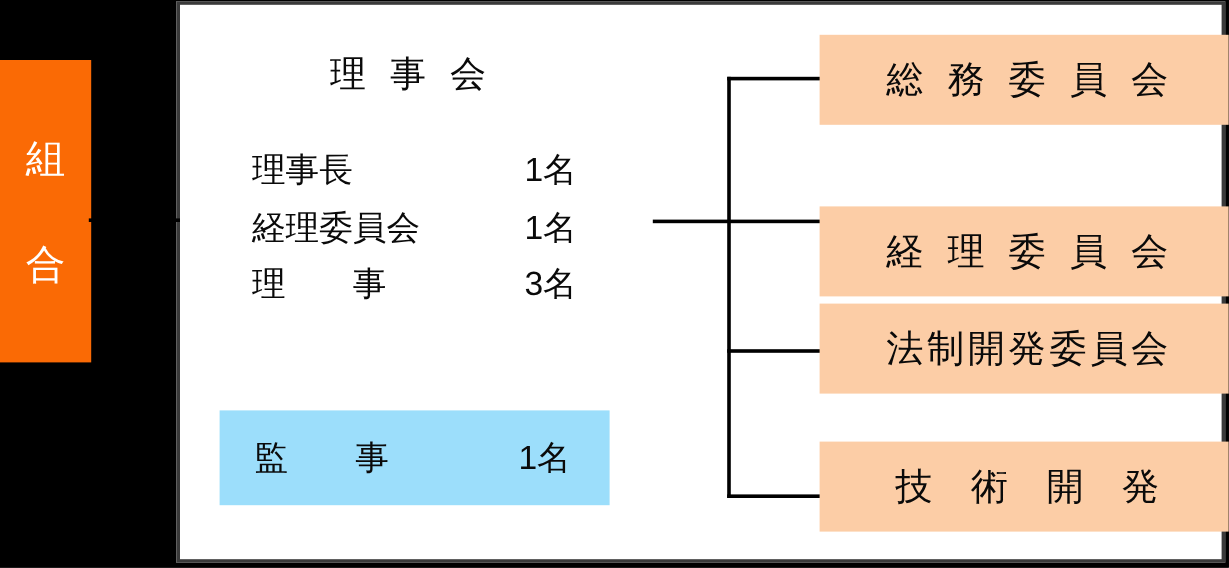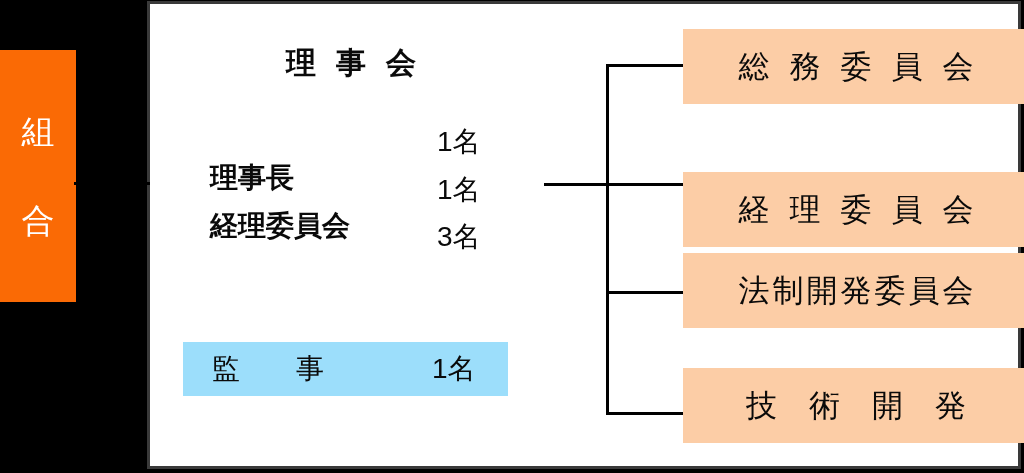--- a/index.html
+++ b/index.html
@@ -24,38 +24,38 @@
   .panel {
     position:absolute; left:147px; top:1px; width:874px; height:468px;
     background:#ffffff; border:3px solid #3a3a3a;
   }
   
   .connector {
     position:absolute; left:74px; top:182px; width:76px; height:3px;
     background:#000000; z-index:3;
   }
   .board-title {
-    position:absolute; left:286px; top:46px;
-    font-size:30px; font-weight:700; letter-spacing:20px; line-height:1.1;
+    position:absolute; left:275px; top:46px;
+    font-size:30px; font-weight:400; letter-spacing:20px; line-height:1.1;
     white-space:nowrap;
     text-align:right;
   }
   .member-row { position:absolute; left:210px; width:300px; height:30px; }
   .member-row .role {
     position:absolute; left:0; top:0;
-    font-size:28px; font-weight:700; line-height:1; white-space:pre;margin-top:36px;
+    font-size:28px; font-weight:400; line-height:1; white-space:pre;
   }
   .member-row .count {
     position:absolute; left:227px; top:0;
     font-size:28px; font-weight:500; line-height:1; white-space:nowrap;
   }
   .row-1 { top:128px; } .row-2 { top:176px; } .row-3 { top:223px; }
   
   .auditor-box {
-    position:absolute; left:183px; top:342px; width:325px; height:54px;
+    position:absolute; left:183px; top:342px; width:325px; height:79px;
     background:#9cdefb;
   }
   .auditor-box .role {
     position:absolute; left:29px; top:50%; transform:translateY(-50%);
     font-size:28px; font-weight:500; line-height:1; white-space:pre;
   }
   .auditor-box .count {
     position:absolute; left:249px; top:50%; transform:translateY(-50%);
     font-size:28px; font-weight:500; line-height:1; white-space:nowrap;
   }
@@ -97,20 +97,21 @@
 
   <div class="member-row row-1">
     <span class="role">理事長</span>
     <span class="count">1名</span>
   </div>
   <div class="member-row row-2">
     <span class="role">経理委員会</span>
     <span class="count">1名</span>
   </div>
   <div class="member-row row-3">
+    <span class="role">理　　事</span>
     <span class="count">3名</span>
   </div>
 
   <div class="auditor-box">
     <span class="role">監　　事</span>
     <span class="count">1名</span>
   </div>
 
   <div class="trunk"></div>
   <div class="branch branch-main"></div>

